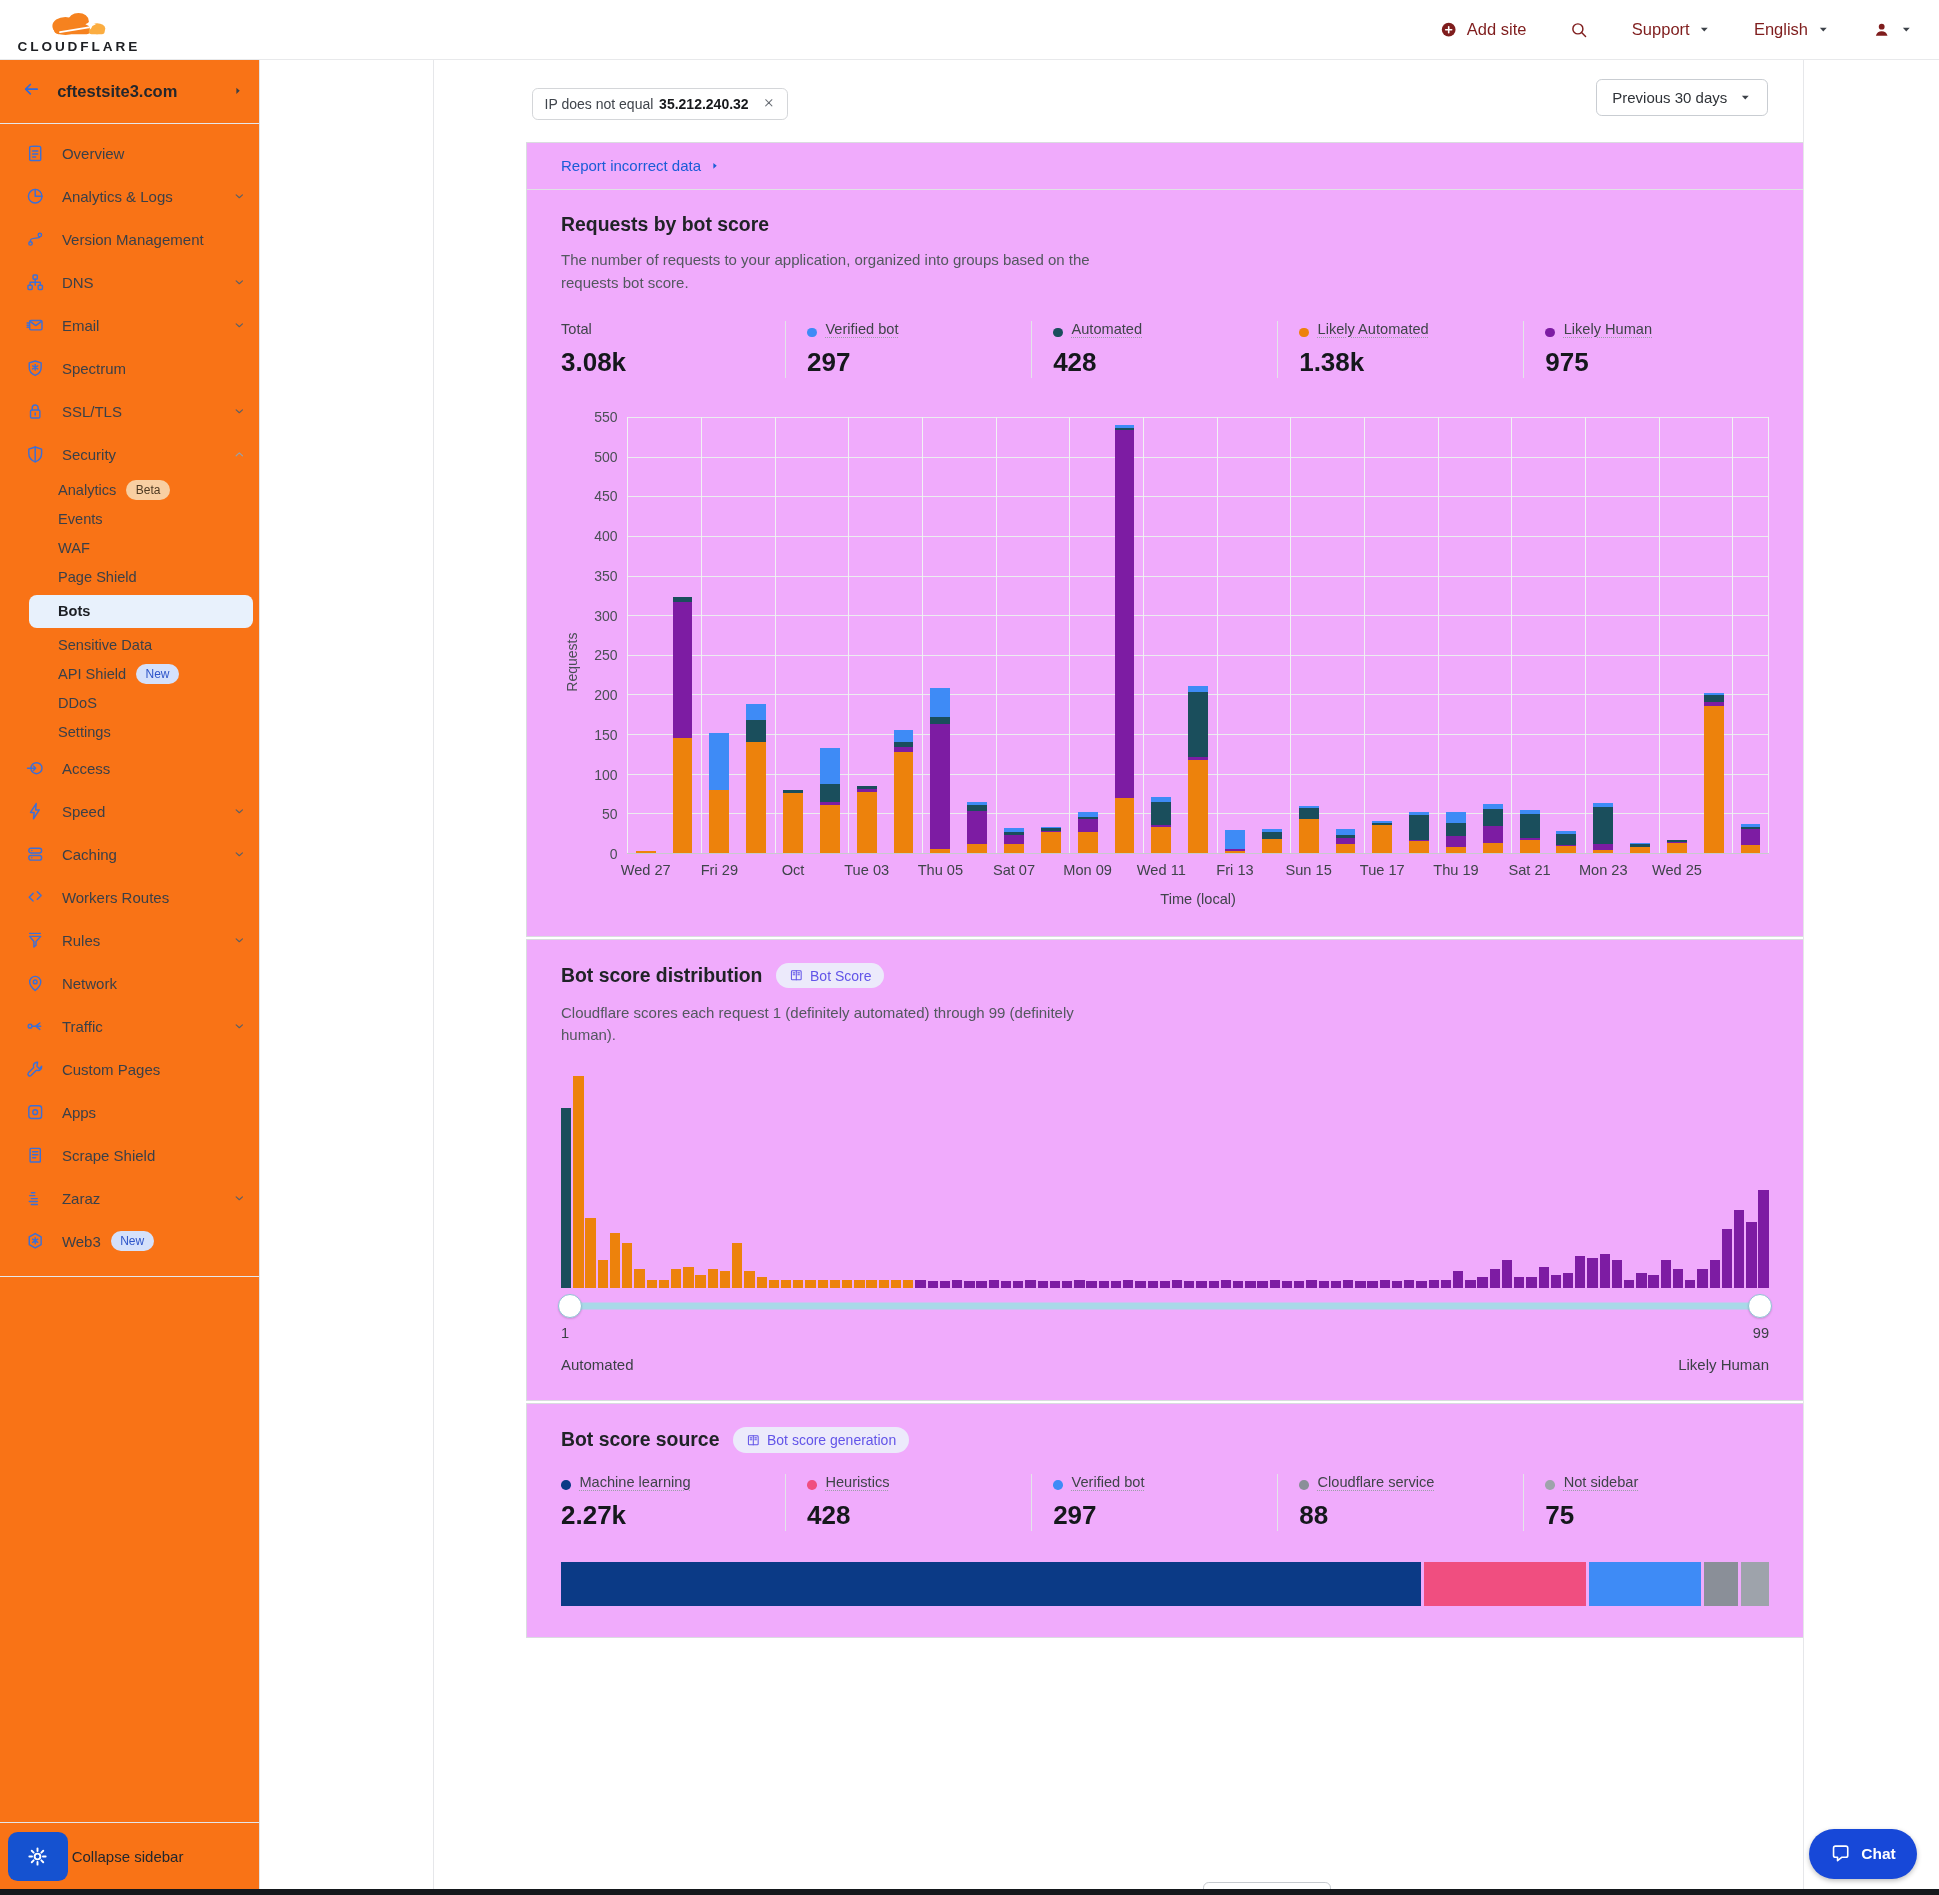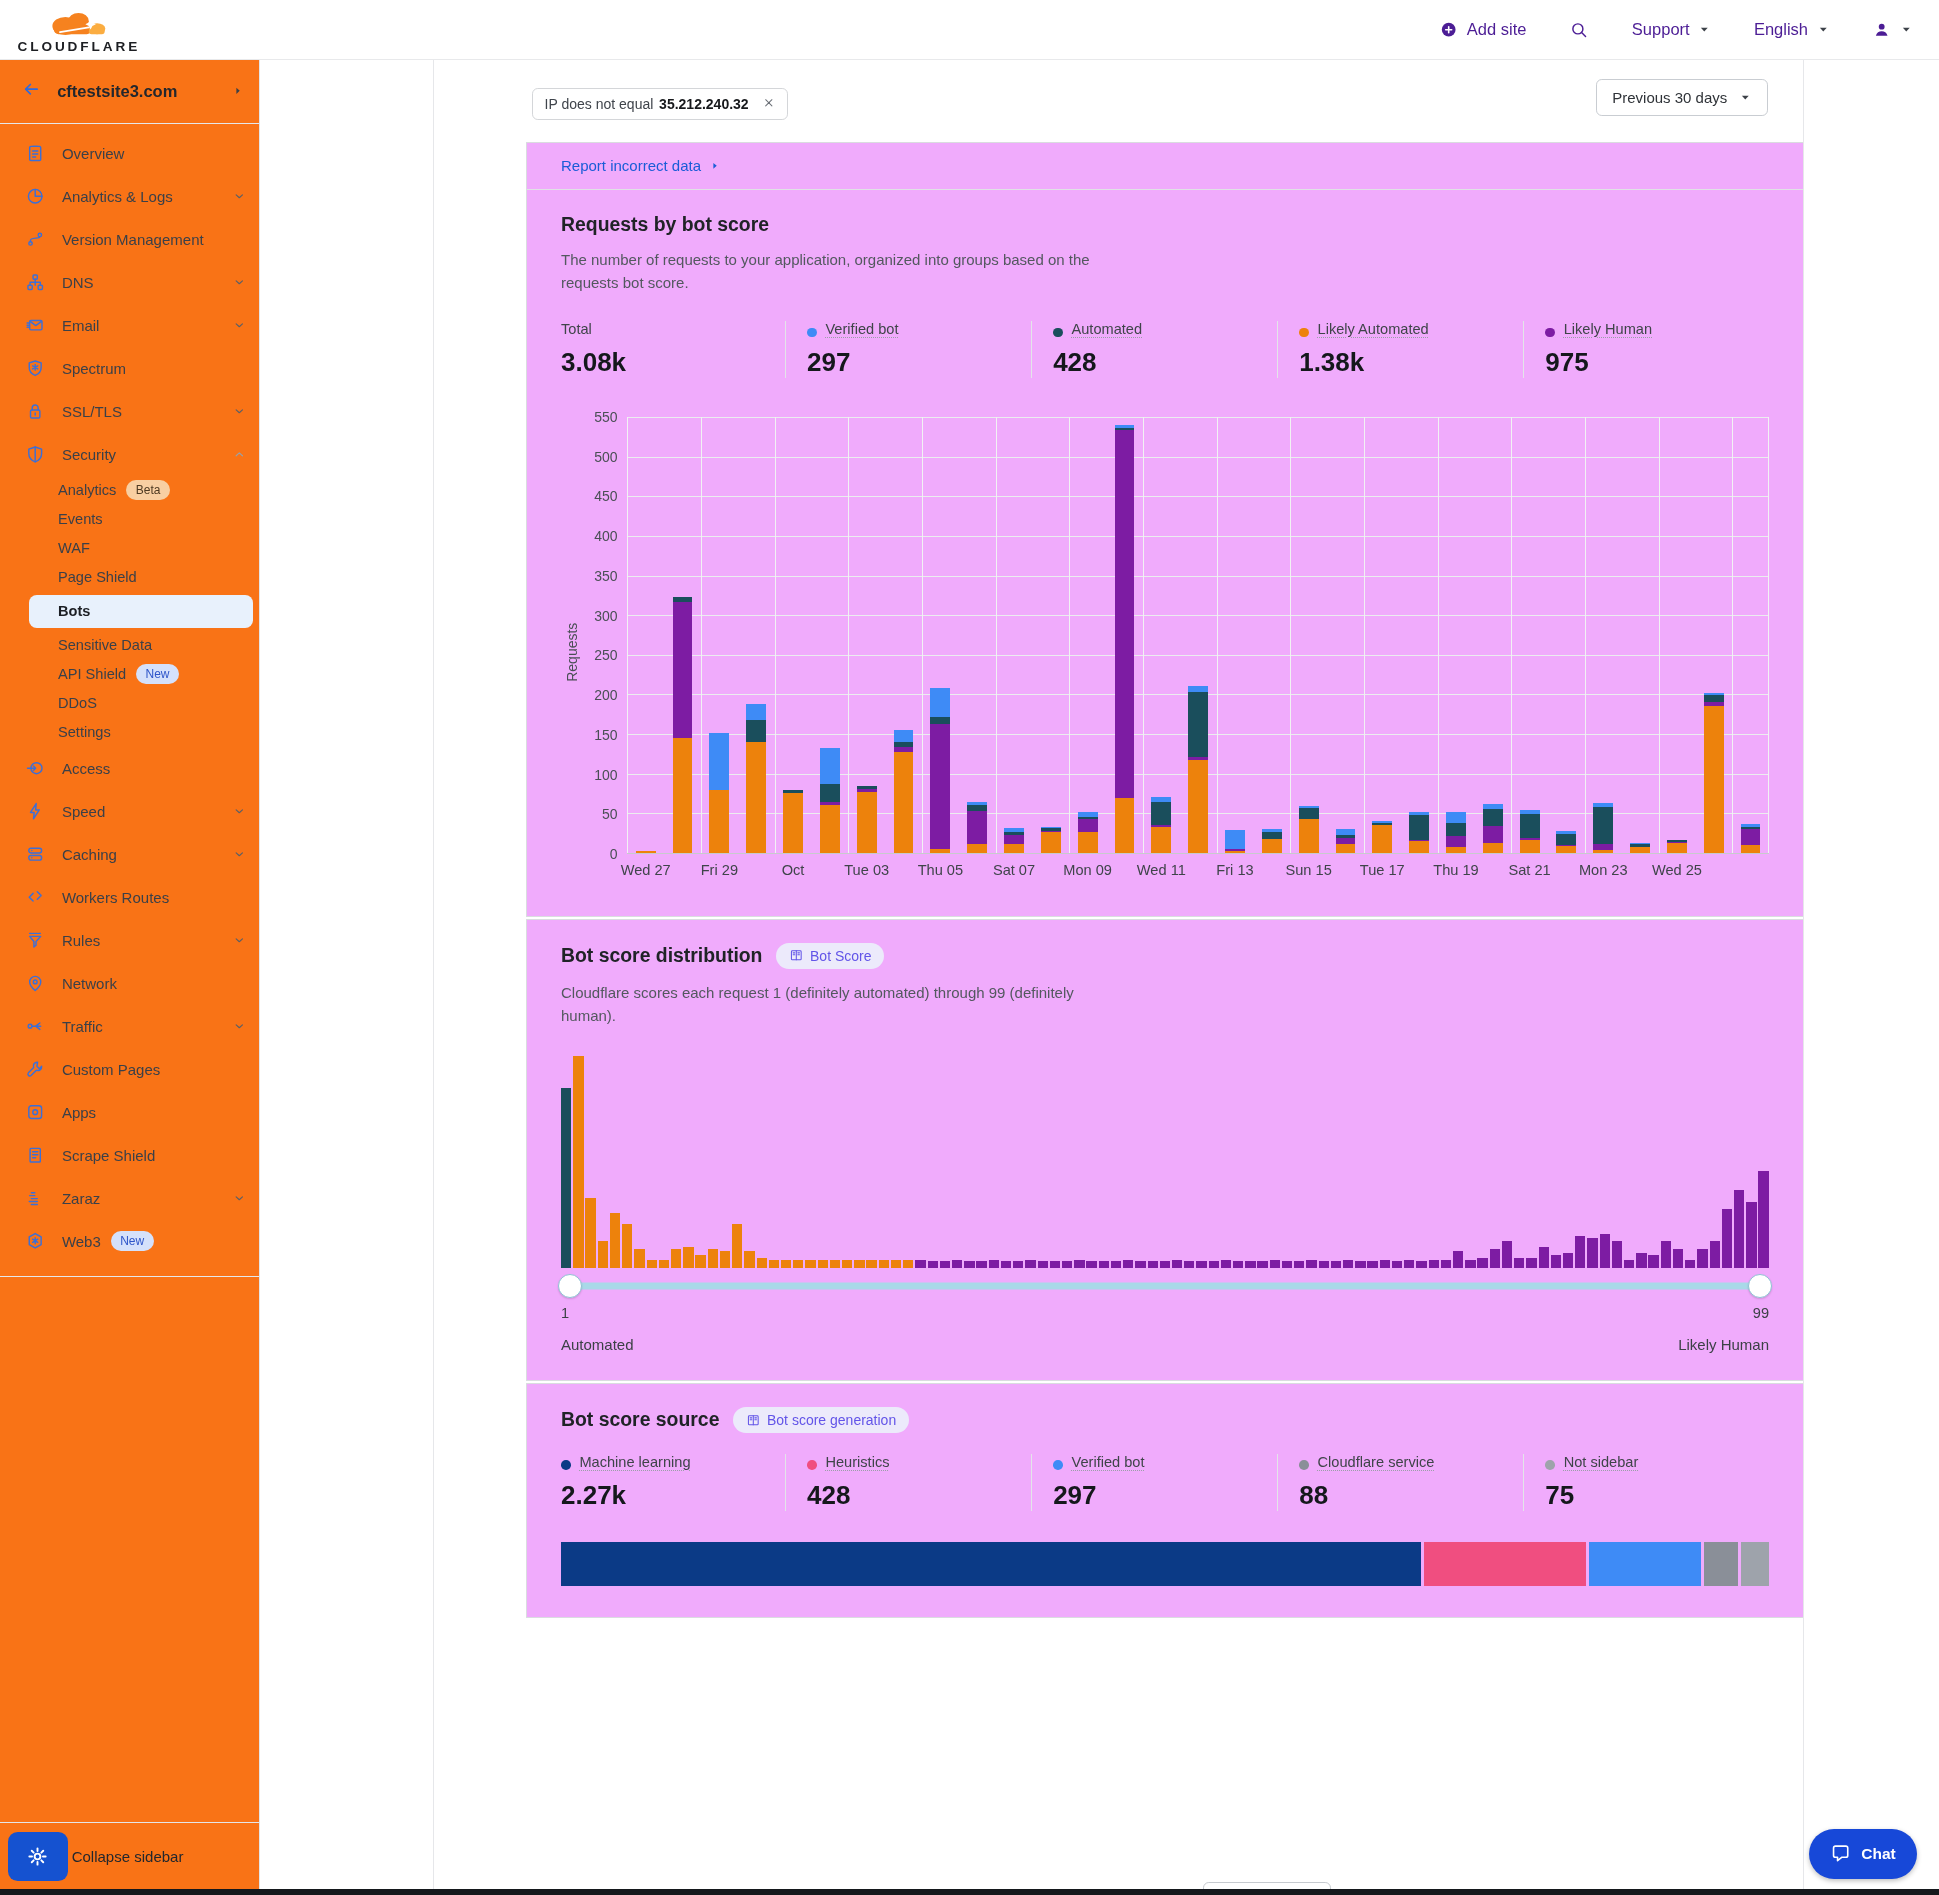--- a/index.html
+++ b/index.html
@@ -6,21 +6,21 @@
   html,body { width:1940px; height:1895px; }
   body { font-family:"Liberation Sans", sans-serif; background:#fff; color:#23262b; overflow:hidden; position:relative; }
 
   .app { display:flex; flex-direction:column; height:100%; }
 
   
   .header { height:60px; flex:none; display:flex; align-items:center; justify-content:space-between; padding:0 27px 0 17.5px; border-bottom:1px solid #e8e9eb; background:#fff; }
   .brand { display:flex; flex-direction:column; align-items:center; line-height:1; }
   .brand-cloud { width:83px; height:33px; }
   .brand-text { font-size:13.6px; font-weight:700; letter-spacing:2.9px; color:#1d1f23; margin-top:1px; }
-  .header-right { display:flex; align-items:center; gap:43px; color:#4c1d95; font-size:16.5px; }
+  .header-right { display:flex; align-items:center; gap:43px; color:#7f1d1d; font-size:16.5px; }
   .hbtn { display:flex; align-items:center; gap:8.7px; cursor:pointer; }
   .ico { display:inline-flex; }
   .ico svg { width:19.4px; height:19.4px; }
   .caret { display:inline-flex; color:#3c4148; }
   .caret svg { width:12.6px; height:12.6px; }
 
   
   .body-row { flex:1; display:flex; min-height:0; }
 
   
@@ -844,20 +844,21 @@
                     <span class="xtick" style="left: 40.3226%;">Mon 09</span>
                     <span class="xtick" style="left: 46.7742%;">Wed 11</span>
                     <span class="xtick" style="left: 53.2258%;">Fri 13</span>
                     <span class="xtick" style="left: 59.6774%;">Sun 15</span>
                     <span class="xtick" style="left: 66.129%;">Tue 17</span>
                     <span class="xtick" style="left: 72.5806%;">Thu 19</span>
                     <span class="xtick" style="left: 79.0323%;">Sat 21</span>
                     <span class="xtick" style="left: 85.4839%;">Mon 23</span>
                     <span class="xtick" style="left: 91.9355%;">Wed 25</span>
                   </div>
+                <div class="x-axis-label">Time (local)</div>
               </div>
             </div>
           </div>
         </div>
 
         <div class="card">
           <div class="card-section" style="padding-bottom:27px;">
             <div class="card-title-row">
               <span class="card-title">Bot score distribution</span>
               <span class="doc-badge">

